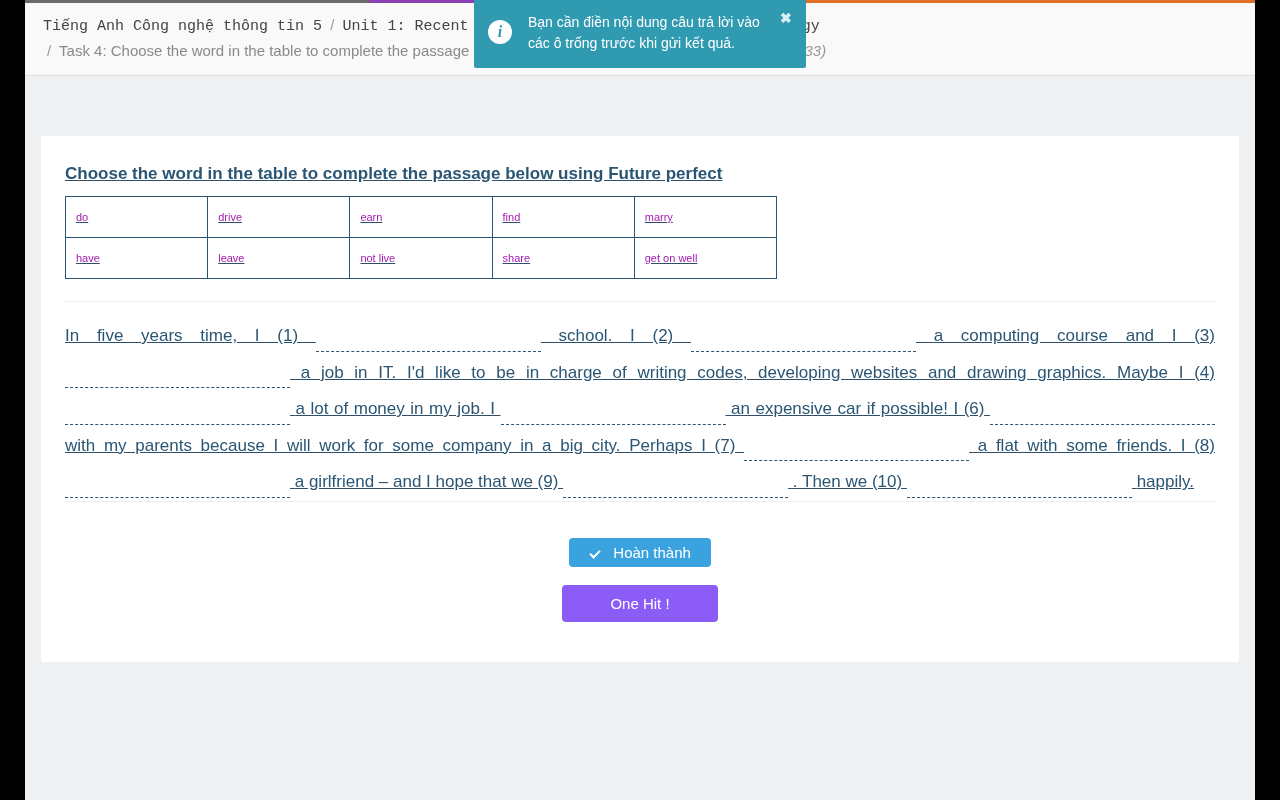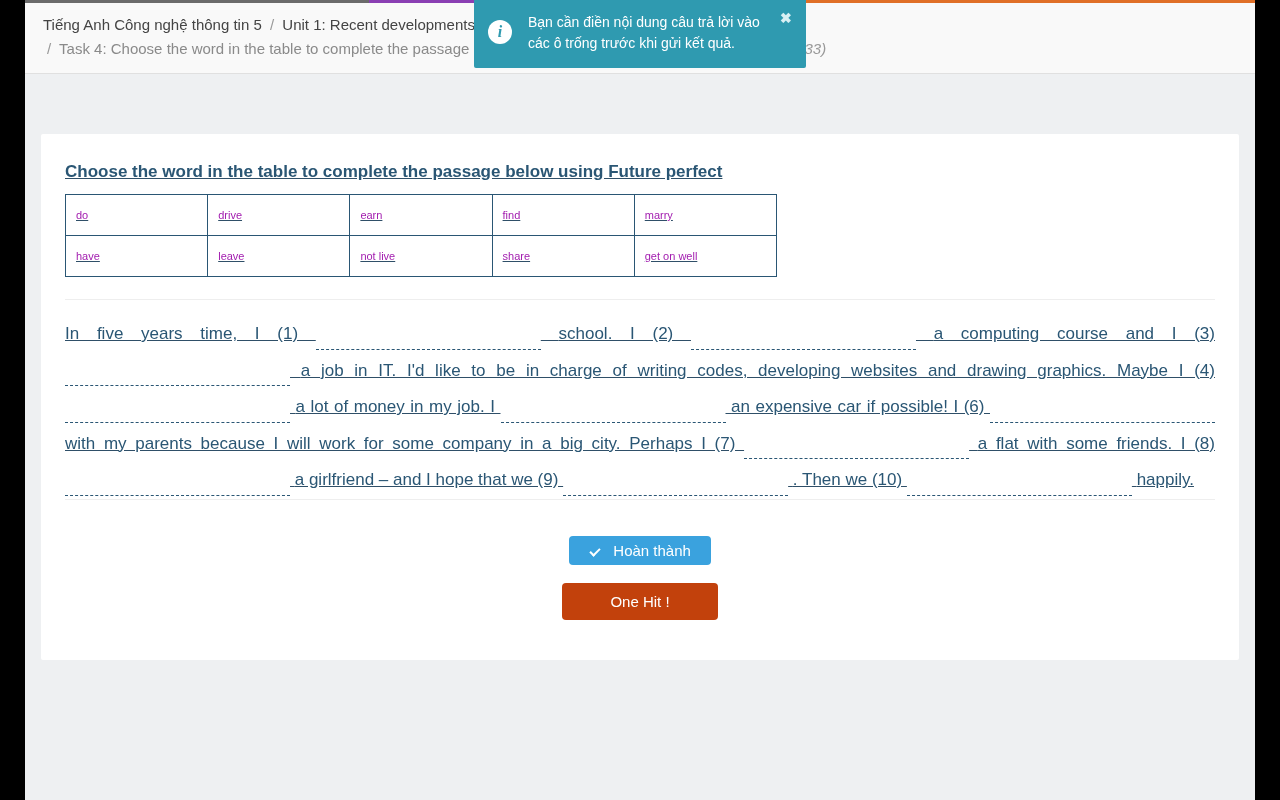--- a/index.html
+++ b/index.html
@@ -22,21 +22,21 @@
     background: linear-gradient(to right, #6b6b6b 0%, #6b6b6b 28%, #8a3fb3 28%, #8a3fb3 47%, #e06f27 47%, #e06f27 100%);
   }
   .breadcrumb-bar {
     background: #f9f9f9;
     padding: 10px 18px 12px 18px;
     color: #666;
     border-bottom: 1px solid #e0e0e0;
     line-height: 1.6;
     position: relative;
   }
-  .breadcrumb-bar .bc1, .breadcrumb-bar .bc2 { color: #444; }
+  .breadcrumb-bar .bc1, .breadcrumb-bar .bc2 { color: #444; font-family: Liberation Mono, monospace; }
   .breadcrumb-bar .bc-sep { color: #999; margin: 0 4px; }
   .bc-progress { color: #999; font-style: italic; }
   .bc-line2 { color: #8a8a8a; }
   .content-panel {
     background: #fff;
     margin: 60px 16px 16px 16px;
     padding: 28px 24px 40px 24px;
     border-radius: 2px;
     text-decoration: underline;
   }
@@ -91,21 +91,21 @@
   .btn {
     display: inline-block;
     border: none;
     color: #fff;
     border-radius: 4px;
     padding: 6px 20px;
     font-size: 15px;
     cursor: pointer;
   }
   .btn-primary { background: #3aa2de; }
-  .btn-success { background: #c2410c; padding: 10px 48px; margin-top: 18px; }
+  .btn-success { background: #8b5cf6; padding: 10px 48px; margin-top: 18px; }
   .check-icon {
     display: inline-block;
     width: 14px; height: 10px;
     position: relative;
     margin-right: 6px;
   }
   .check-icon::after {
     content: "";
     position: absolute;
     left: 3px; top: 0px;

